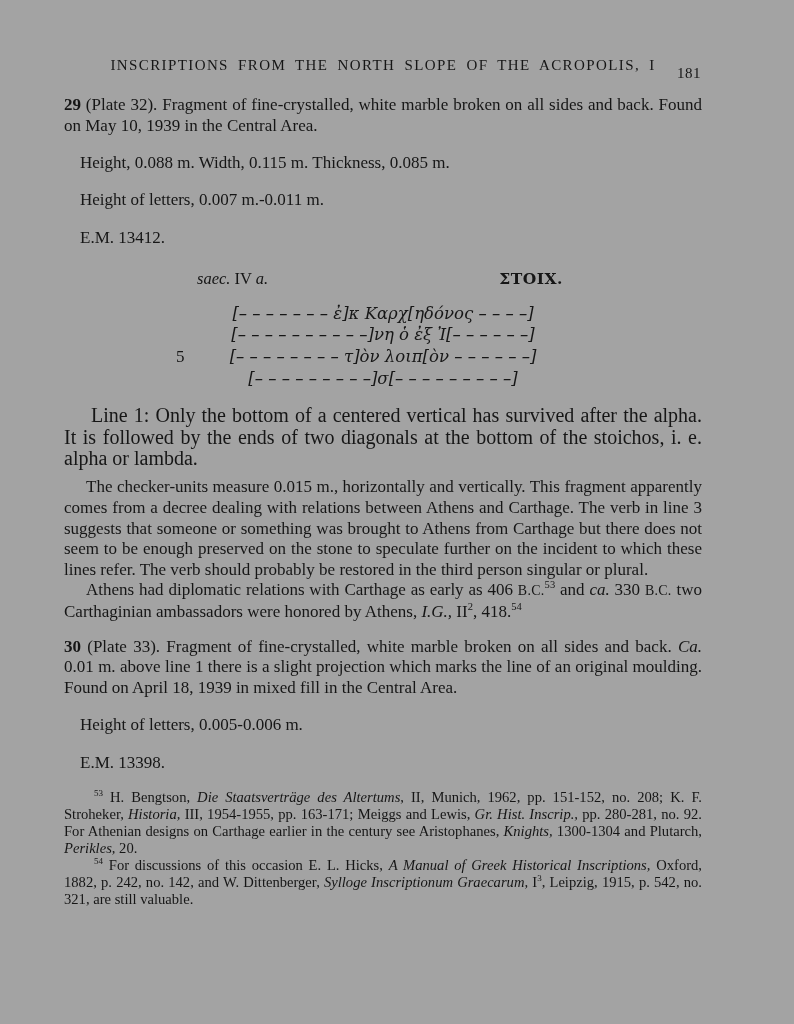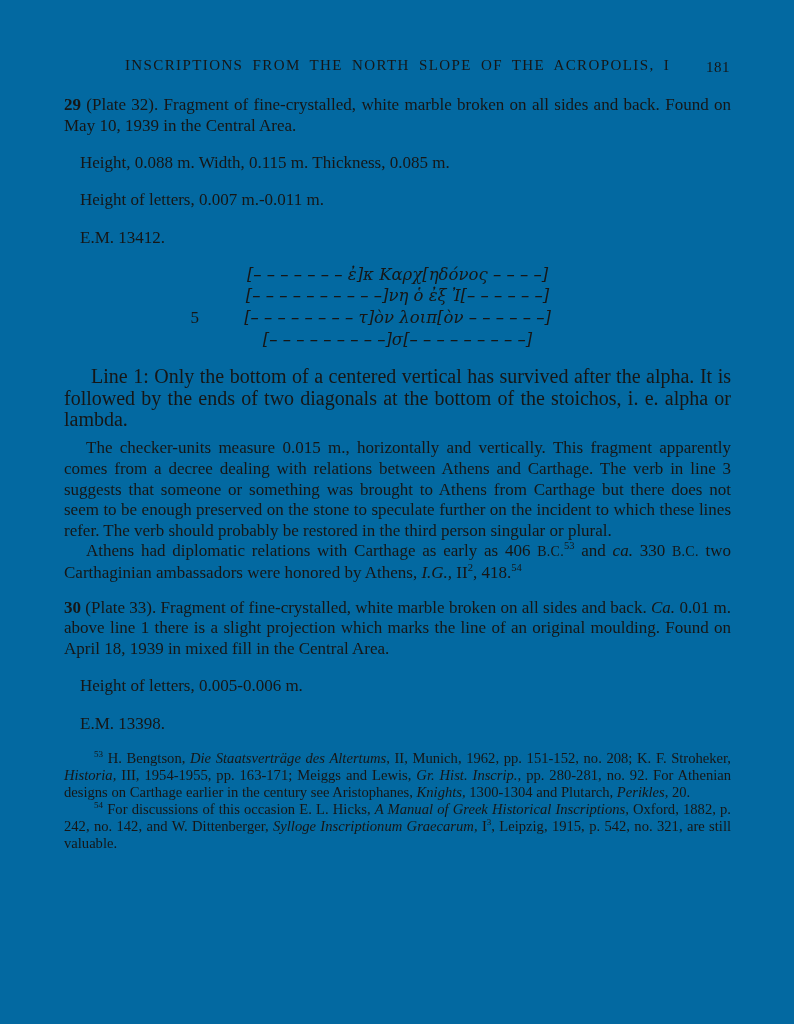--- a/index.html
+++ b/index.html
@@ -1,36 +1,36 @@
 <!DOCTYPE html>
 <html><head>
 <meta charset="utf-8">
 <style>
   html,body{margin:0;padding:0;background:#d8d8d4;}
   .page{
     width:794px;height:1024px;
-    background:#0369a1;
+    background:#a3a3a3;
     position:relative;
     box-sizing:border-box;
-    padding:56px 63px 0 64px;
+    padding:56px 92px 0 64px;
     font-family:"Liberation Serif", serif;
     color:#161616;
     margin:0 auto;
     overflow:hidden;
   }
   
   .hdr{
     position:relative;
     display:flex;justify-content:center;
     font-size:15px;line-height:18px;
     letter-spacing:1.4px;word-spacing:4px;
     margin-bottom:21px;
     white-space:nowrap;
   }
-  .hdr .pnum{position:absolute;right:1px;top:2px;letter-spacing:0.5px;}
+  .hdr .pnum{position:absolute;right:1px;top:8px;letter-spacing:0.5px;}
   
   .bp{font-size:17px;line-height:20.6px;text-align:justify;margin:0;}
   .ind{text-indent:22px;}
   .mt14{margin-top:14px;}
   .mt12{margin-top:12px;}
   .mt8{margin-top:8px;}
   .dims{font-size:17px;line-height:21.2px;margin:16px;}
   
   .dateline{
     display:flex;justify-content:space-between;
@@ -81,20 +81,24 @@
 
 
   <p class="bp mt14"><span class="s-b">29</span><span>  (Plate 32).  Fragment of fine-crystalled, white marble broken on all sides and back.  Found on May 10, 1939 in the Central Area.</span></p>
 
   <div class="mt12">
     <p class="dims">Height, 0.088 m.  Width, 0.115 m.  Thickness, 0.085 m.</p>
     <p class="dims">Height of letters, 0.007 m.-0.011 m.</p>
     <p class="dims">E.M. 13412.</p>
   </div>
 
+  <div class="dateline">
+    <span><span class="s-i">saec.</span><span> IV </span><span class="s-i">a.</span></span>
+    <span class="stoich">ΣΤΟΙΧ.</span>
+  </div>
 
   <div class="inscr">
     <div class="gl">[– – – – – – – ἐ]κ Καρχ[ηδόνος – – – –]</div>
     <div class="gl">[– – – – – – – – – –]νη ὁ ἐξ Ἰ[– – – – – –]</div>
     <div class="gl">
       <span class="no">5</span><span>[– – – – – – – – τ]ὸν λοιπ[ὸν – – – – – –]</span>
     </div>
     <div class="gl">[– – – – – – – – –]σ[– – – – – – – – –]</div>
   </div>
 

